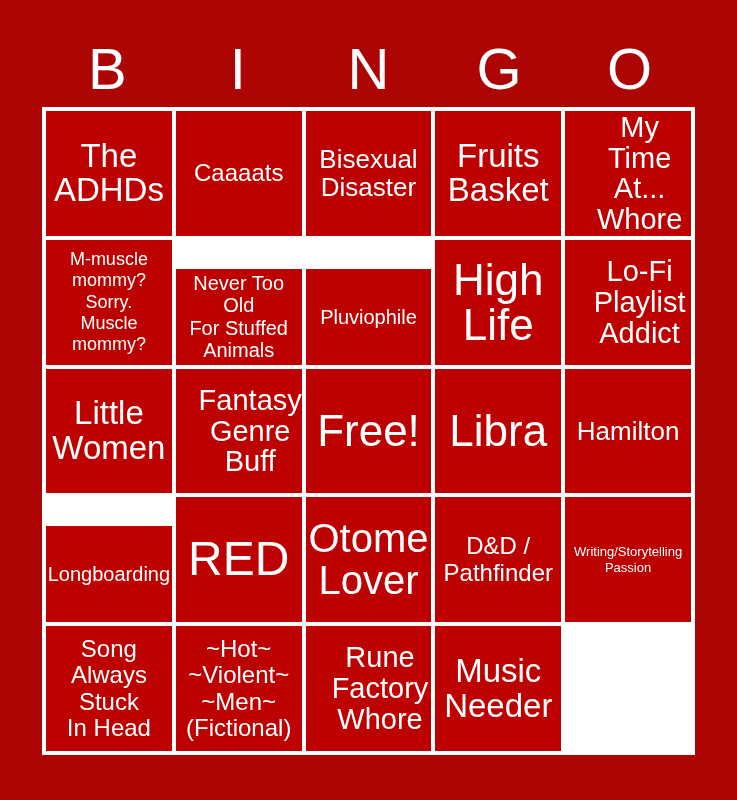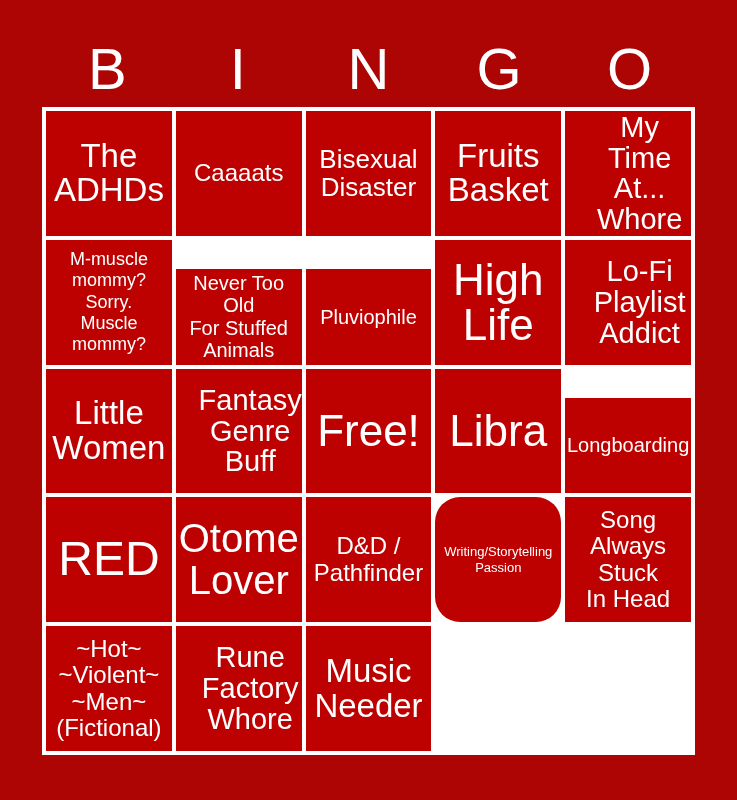--- a/index.html
+++ b/index.html
@@ -61,21 +61,21 @@
     justify-content: center;
     text-align: center;
     padding: 2px 3px;
     box-sizing: border-box;
     overflow: hidden;
     line-height: 1.04;
     white-space: pre-line;
     font-family: "Liberation Sans", sans-serif;
   }
   
-  .fs-xxs { font-size: 13px; line-height: 1.25; border-radius: 25px; }
+  .fs-xxs { font-size: 13px; line-height: 1.25; }
   .fs-xs  { font-size: 18px; line-height: 1.18; }
   .fs-s   { font-size: 20px; line-height: 1.12; margin-top: 29px; }
   .fs-m   { font-size: 24px; line-height: 1.1; }
   .fs-ml  { font-size: 26px; line-height: 1.08; }
   .fs-l   { font-size: 29px; line-height: 1.06; padding-left: 26px; }
   .fs-xl  { font-size: 33px; line-height: 1.05; }
   .fs-xxl { font-size: 40px; line-height: 1.04; }
   .fs-3xl { font-size: 44px; line-height: 1.03; }
   .fs-4xl { font-size: 48px; line-height: 1.02; }
 </style>
@@ -118,20 +118,21 @@
       <div class="cell fs-l">Lo-Fi
 Playlist
 Addict</div>
       <div class="cell fs-xl">Little
 Women</div>
       <div class="cell fs-l">Fantasy
 Genre
 Buff</div>
       <div class="cell fs-3xl">Free!</div>
       <div class="cell fs-3xl">Libra</div>
+      <div class="cell fs-ml">Hamilton</div>
       <div class="cell fs-s">Longboarding</div>
       <div class="cell fs-4xl">RED</div>
       <div class="cell fs-xxl">Otome
 Lover</div>
       <div class="cell fs-m">D&amp;D /
 Pathfinder</div>
       <div class="cell fs-xxs">Writing/Storytelling
 Passion</div>
       <div class="cell fs-m">Song
 Always

